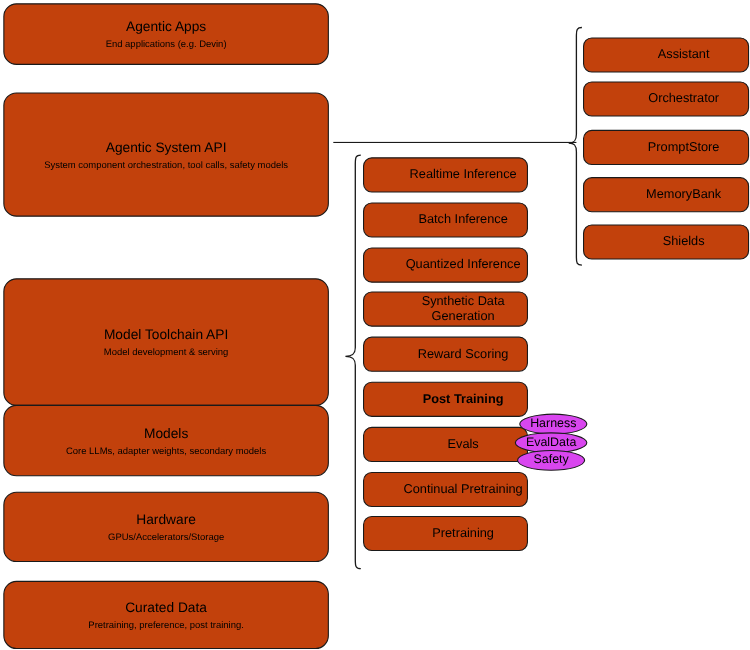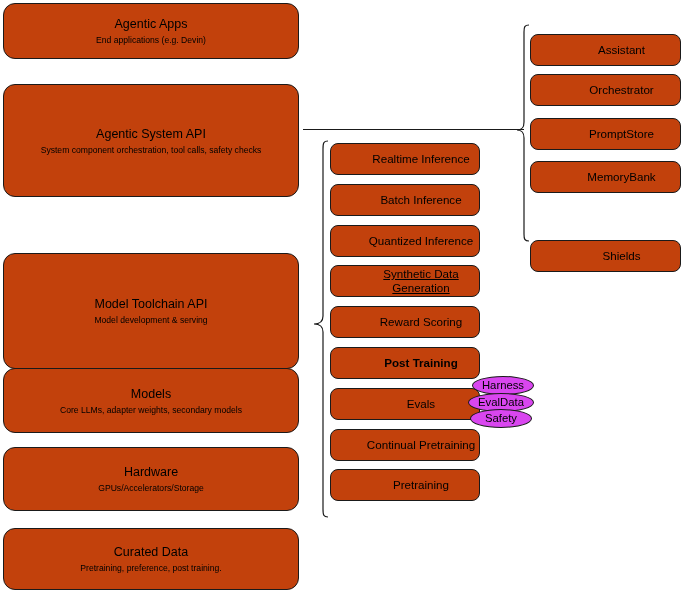--- a/index.html
+++ b/index.html
@@ -59,21 +59,21 @@
 
 <div id="canvas">
 
   <div class="box layer" style="left:3px;top:3px;width:296px;height:56px;">
     <div class="title">Agentic Apps</div>
     <div class="sub">End applications (e.g. Devin)</div>
   </div>
 
   <div class="box layer" style="left:3px;top:84px;width:296px;height:113px;">
     <div class="title">Agentic System API</div>
-    <div class="sub">System component orchestration, tool calls, safety checks</div>
+    <div class="sub">System component orchestration, tool calls, safety models</div>
   </div>
 
   <div class="box layer" style="left:3px;top:225px;width:296px;height:116px;margin-top:28px;">
     <div class="title">Model Toolchain API</div>
     <div class="sub">Model development &amp; serving</div>
   </div>
 
   <div class="box layer" style="left:3px;top:368px;width:296px;height:65px;">
     <div class="title">Models</div>
     <div class="sub">Core LLMs, adapter weights, secondary models</div>
@@ -100,38 +100,38 @@
   </div>
   <div class="box pill" style="left:530px;top:74px;width:151px;height:32px;">
     <span>Orchestrator</span>
   </div>
   <div class="box pill" style="left:530px;top:118px;width:151px;height:32px;">
     <span>PromptStore</span>
   </div>
   <div class="box pill" style="left:530px;top:161px;width:151px;height:32px;">
     <span>MemoryBank</span>
   </div>
-  <div class="box pill" style="left:530px;top:204px;width:151px;height:32px;margin-top:36px;">
+  <div class="box pill" style="left:530px;top:204px;width:151px;height:32px;">
     <span>Shields</span>
   </div>
 
   <svg class="brace" style="left:313px;top:140px;width:16px;height:378px;" viewBox="0 0 16 378" preserveAspectRatio="none">
     <path d="M 15 1 C 10.5 1 10 3 10 9 L 10 176 C 10 182 7 184 1 184 C 7 184 10 186 10 192 L 10 369 C 10 375 10.5 377 15 377"></path>
   </svg>
 
   <div class="box pill" style="left:330px;top:143px;width:150px;height:32px;">
     <span>Realtime Inference</span>
   </div>
   <div class="box pill" style="left:330px;top:184px;width:150px;height:32px;">
     <span>Batch Inference</span>
   </div>
   <div class="box pill" style="left:330px;top:225px;width:150px;height:32px;">
     <span>Quantized Inference</span>
   </div>
-  <div class="box pill" style="left:330px;top:265px;width:150px;height:32px;text-decoration:underline;">
+  <div class="box pill" style="left:330px;top:265px;width:150px;height:32px;">
     <span>Synthetic Data Generation</span>
   </div>
   <div class="box pill" style="left:330px;top:306px;width:150px;height:32px;">
     <span>Reward Scoring</span>
   </div>
   <div class="box pill" style="left:330px;top:347px;width:150px;height:32px;font-weight:bold;">
     <span>Post Training</span>
   </div>
   <div class="box pill" style="left:330px;top:388px;width:150px;height:32px;">
     <span>Evals</span>

